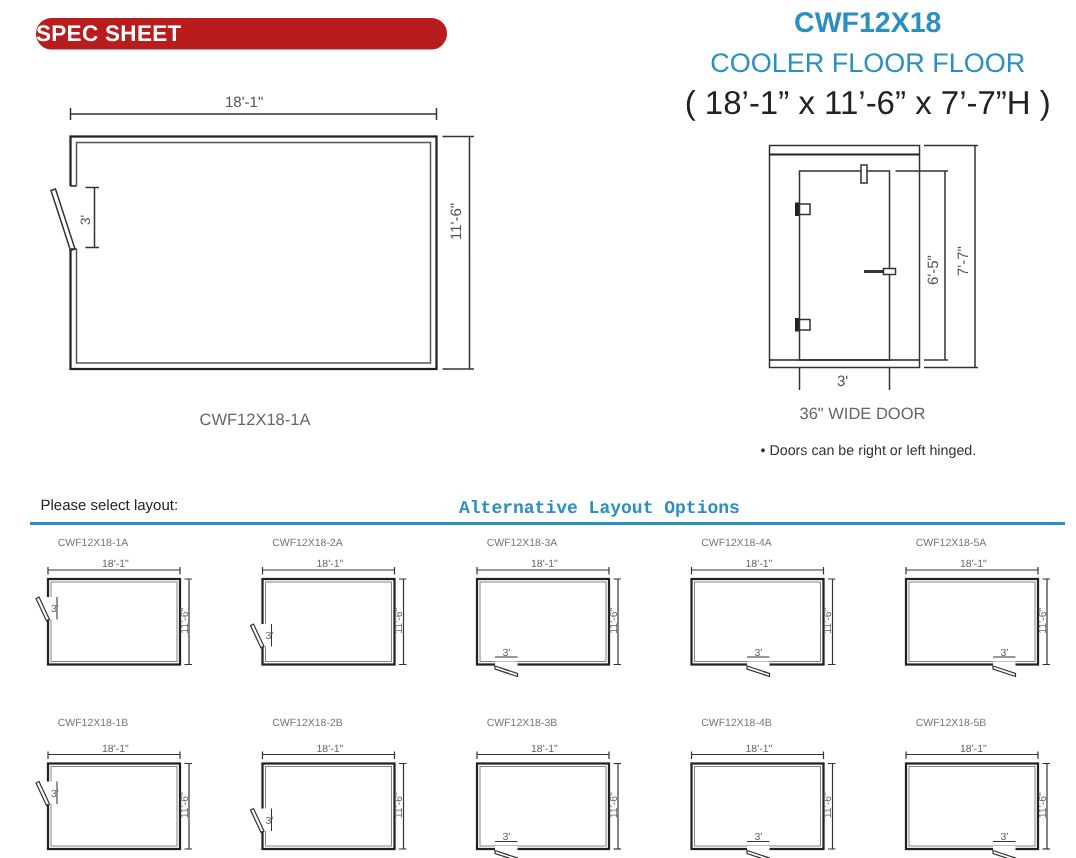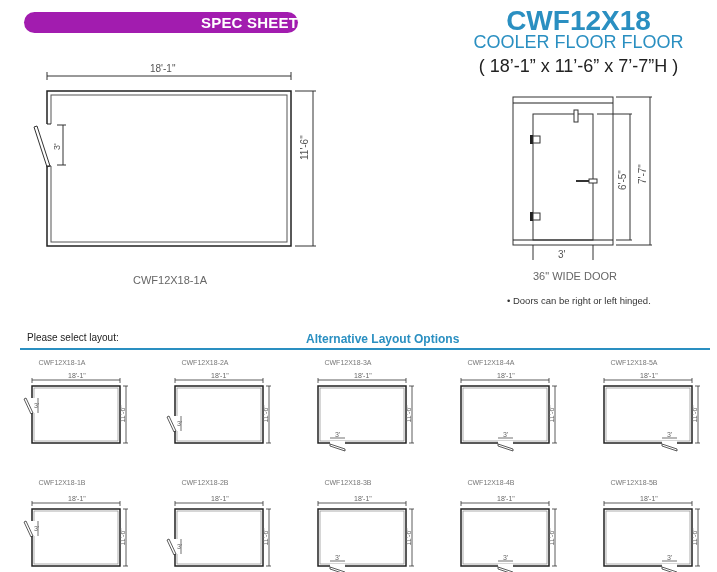--- a/index.html
+++ b/index.html
@@ -1,29 +1,29 @@
 <!DOCTYPE html>
 <html><head>
 <meta charset="utf-8">
 <style>
   html, body { margin:0; padding:0; background:#fff; }
   body { width:717px; height:572px; position:relative; overflow:hidden;
          font-family:"Liberation Sans", sans-serif; color:#333; }
   .abs { position:absolute; }
-  .pill { left:24px; top:12px; width:274px; height:21px; background:#a21caf;
+  .pill { left:24px; top:12px; width:274px; height:21px; background:#b91c1c;
           border-radius:11px; color:#fff; font-weight:bold; font-size:15px;
-          text-align:right; line-height:21px; letter-spacing:0.2px; }
+          text-align:left; line-height:21px; letter-spacing:0.2px; }
   .title { left:440px; width:277px; text-align:center; color:#2a8fc1; }
-  .t1 { top:5px; font-size:28px; font-weight:bold;text-align:center; }
+  .t1 { top:5px; font-size:19px; font-weight:bold;text-align:center; }
   .t2 { top:32px; font-size:18px; }
-  .t3 { top:56px; font-size:18px; color:#222; }
+  .t3 { top:56px; font-size:22px; color:#222; }
   .caption { color:#666; font-size:11px; text-align:center; }
   .note { font-size:9.5px; color:#333; }
   .sel-label { left:27px; top:332px; font-size:10px; color:#222; }
-  .alt-label { left:306px; top:332px; font-size:12px; color:#2a8fc1; font-weight:bold; }
+  .alt-label { left:306px; top:332px; font-size:12px; color:#2a8fc1; font-weight:bold;font-family:Liberation Mono, monospace; }
   .rule { left:20px; top:348px; width:690px; height:2px; background:#2a8fc1; }
   .thumb-cap { font-size:7px; color:#777; text-align:center; width:100px; }
   .dimtxt { font-size:7px; fill:#666; font-family:"Liberation Sans", sans-serif; }
   svg text { font-family:"Liberation Sans", sans-serif; }
 </style>
 </head>
 <body>
 
 <div class="abs pill">SPEC SHEET</div>
 <div class="abs title t1">CWF12X18</div>

